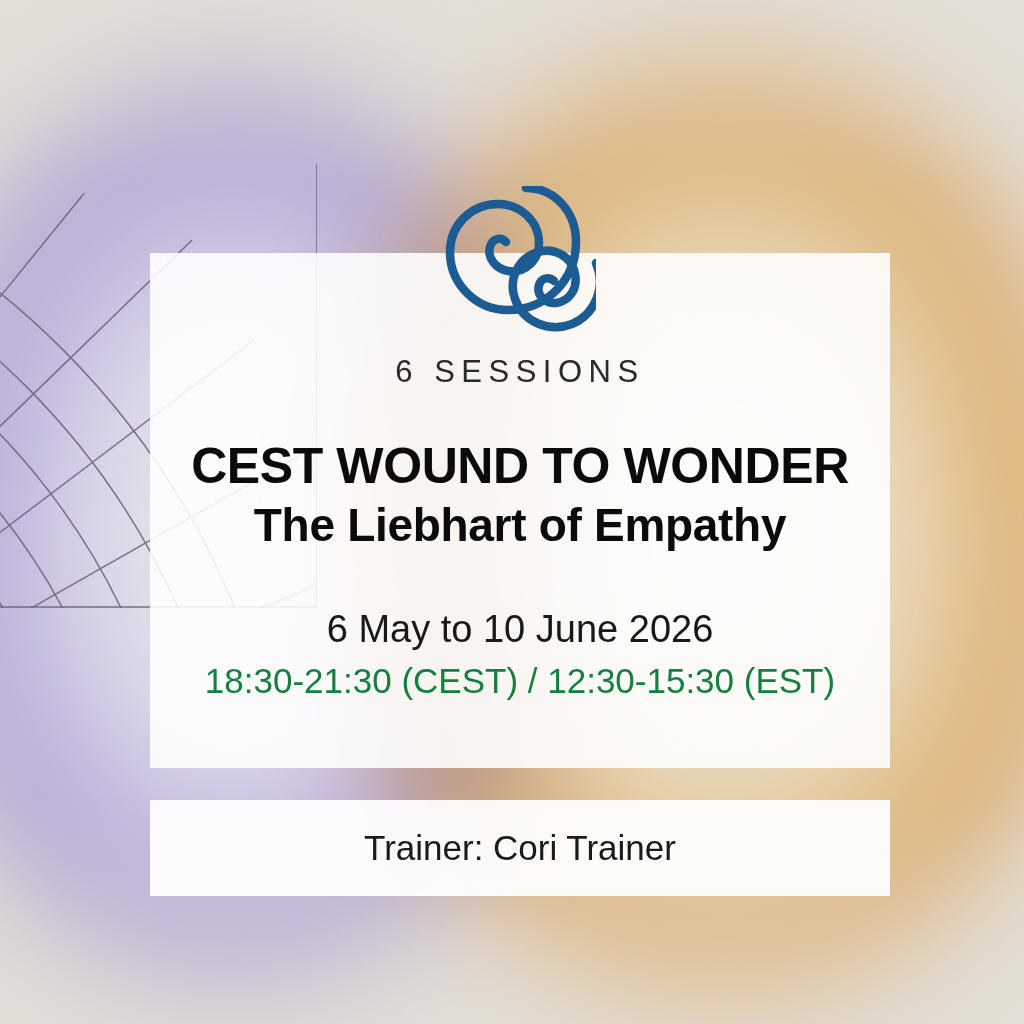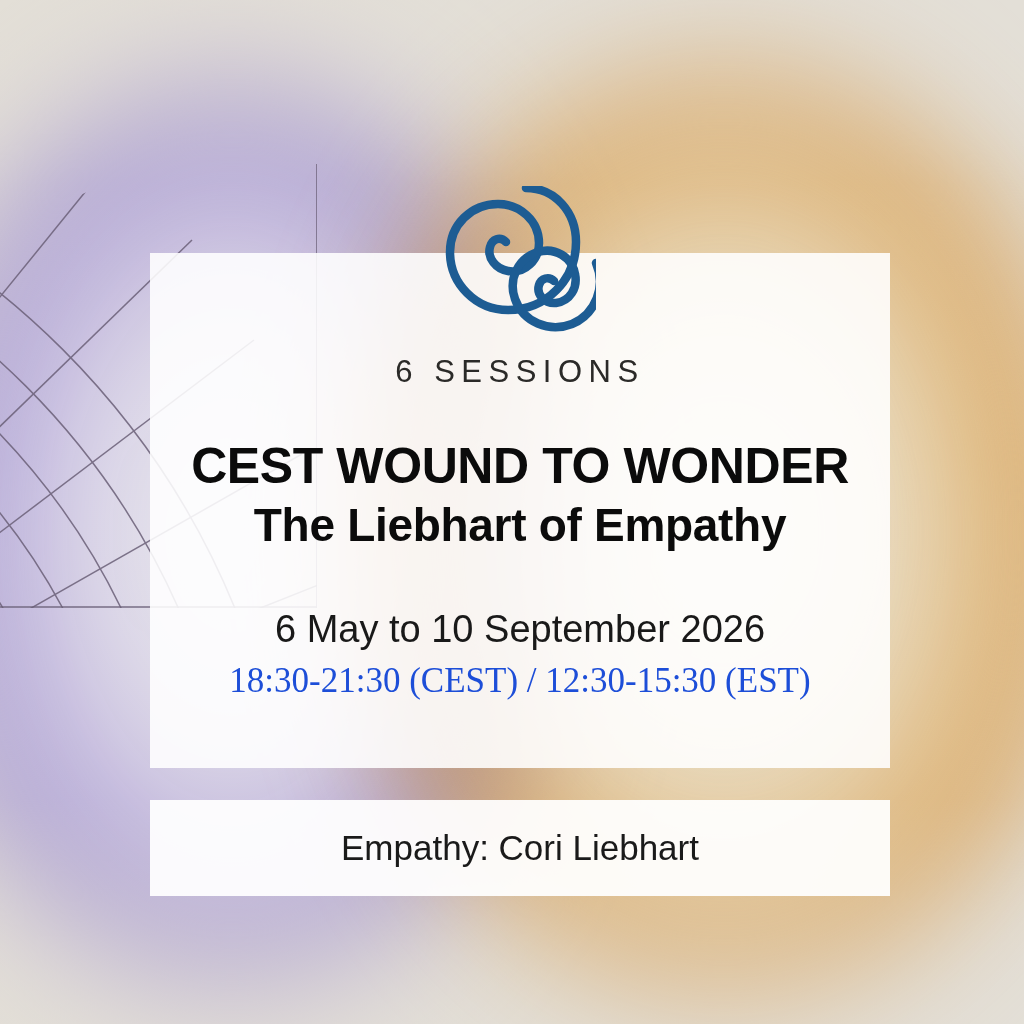--- a/index.html
+++ b/index.html
@@ -156,24 +156,23 @@
     font-size: 38px;
     font-weight: 400;
     color: #191919;
     white-space: nowrap;
     line-height: 1.0;
   }
   .times {
     margin-top: 15px;
     font-size: 35px;
     font-weight: 400;
-    color: #1d4ed8;
-    white-space: nowrap;
-    line-height: 1.0;
-    font-family: Liberation Serif, serif;
+    color: #15803d;
+    white-space: nowrap;
+    line-height: 1.0;
   }
   .trainer-text {
     position: absolute;
     left: 150px;
     top: 800px;
     width: 740px;
     height: 96px;
     display: flex;
     align-items: center;
     justify-content: center;
@@ -266,21 +265,21 @@
                C 74 72, 64 93, 71 113
                C 79 136, 105 147, 128 138
                C 152 128, 162 100, 152 77"></path>
     </g>
   </svg>
 
   <div class="content">
     <div class="eyebrow">6 SESSIONS</div>
     <div class="title-main">CEST WOUND TO WONDER</div>
     <div class="title-sub">The Liebhart of Empathy</div>
-    <div class="dates">6 May to 10 September 2026</div>
+    <div class="dates">6 May to 10 June 2026</div>
     <div class="times">18:30-21:30 (CEST) / 12:30-15:30 (EST)</div>
   </div>
 
   <div class="trainer-card"></div>
-  <div class="trainer-text">Empathy: Cori Liebhart</div>
+  <div class="trainer-text">Trainer: Cori Trainer</div>
 
 
 </div>
 
 </body></html>

